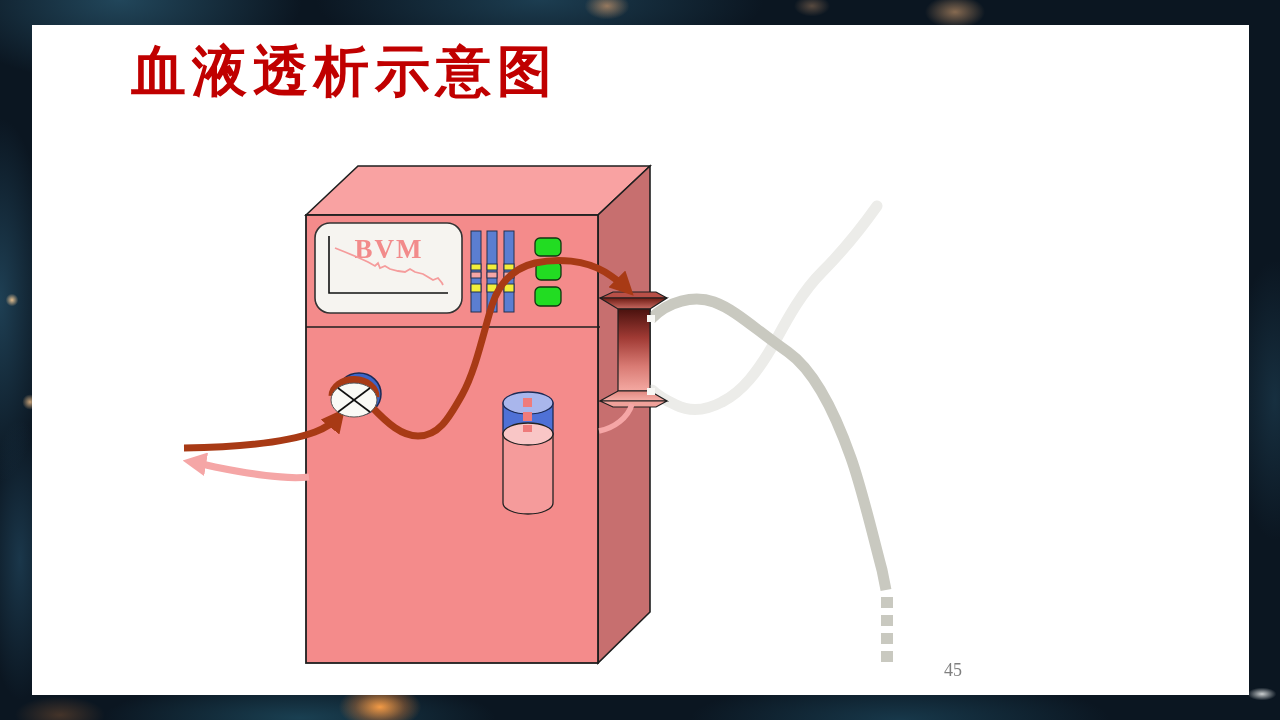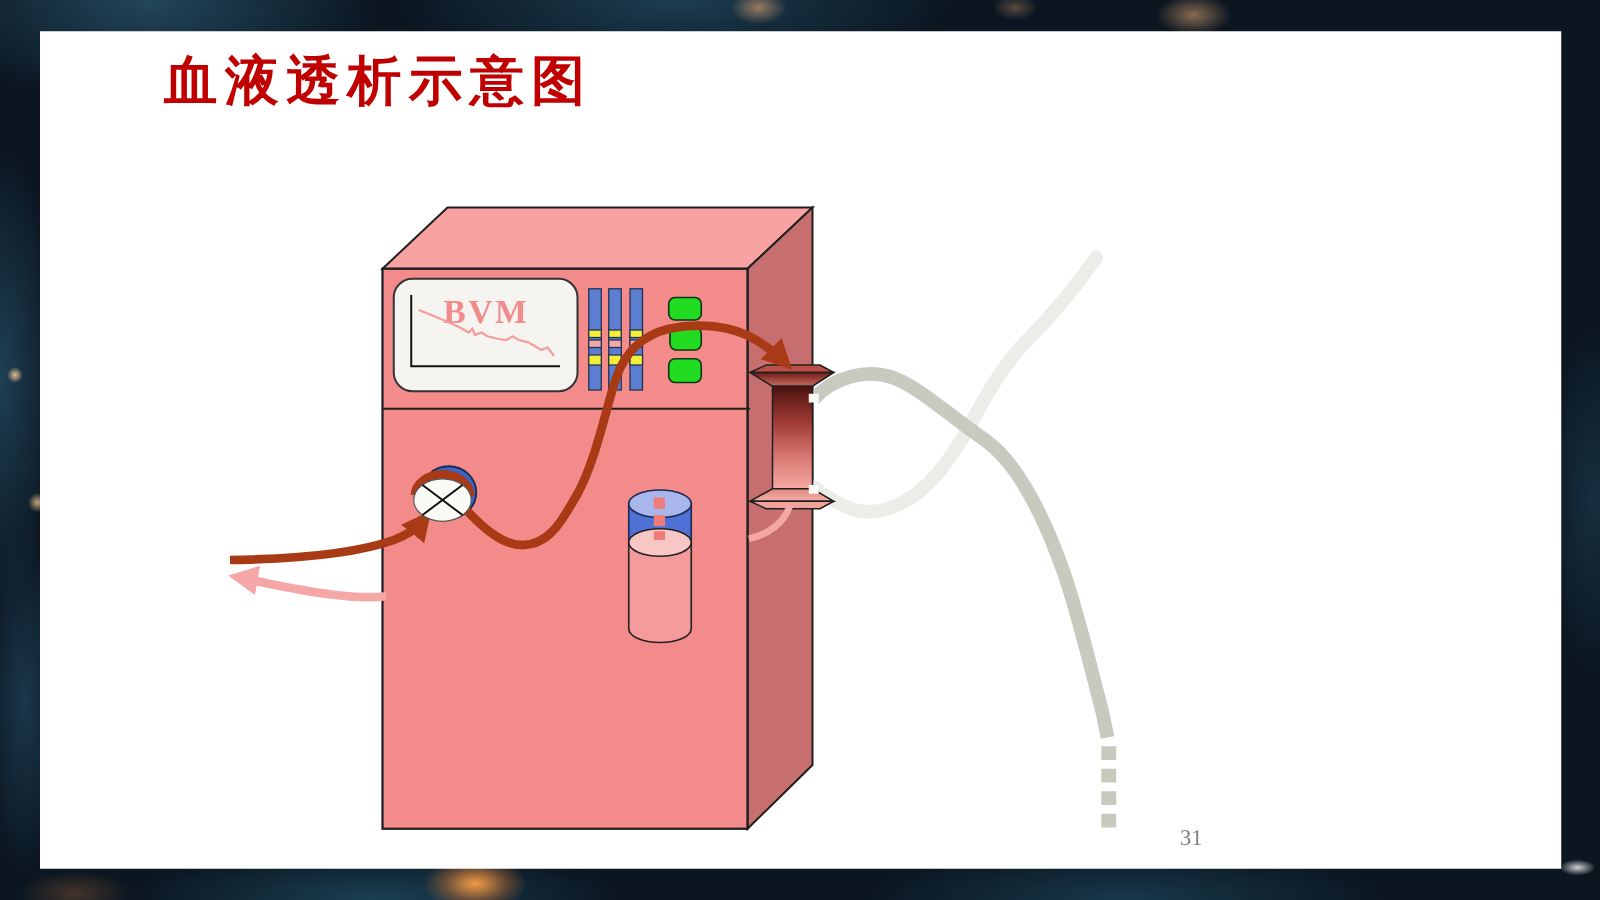--- a/index.html
+++ b/index.html
@@ -24,21 +24,21 @@
       radial-gradient(60px 25px at 60px 715px, rgba(200,120,60,.3), transparent 75%),
       radial-gradient(60px 200px at 1275px 400px, rgba(40,85,110,.4), transparent 70%);
   }
   .slide{
     position:absolute;left:32px;top:25px;width:1217px;height:670px;
     background:#ffffff;
   }
   .title{
     position:absolute;left:131px;top:42px;
     font-family:"Liberation Serif","DejaVu Serif",serif;
-    font-weight:bold;font-size:43px;line-height:1.1;
+    font-weight:bold;font-size:55px;line-height:1.1;
     color:#C00000;letter-spacing:6px;white-space:nowrap;
   }
   .page-number{
     position:absolute;left:944px;top:660px;
     font-family:"Liberation Serif","DejaVu Serif",serif;
     font-size:18px;color:#7F7F7F;
   }
   svg.diagram{position:absolute;left:0;top:0;}
   .bvm-label{
     font-family:"Liberation Serif","DejaVu Serif",serif;
@@ -153,13 +153,13 @@
     <path d="M503,434 L503,503 A25,11 0 0 0 553,503 L553,434 Z" fill="#F59B9B" stroke="#222222" stroke-width="1.3"></path>
     <ellipse cx="528" cy="434" rx="25" ry="11" fill="#F9C6C6" stroke="#222222" stroke-width="1.3"></ellipse>
     <g fill="#EF7B7B">
       <rect x="523" y="398" width="9" height="9"></rect>
       <rect x="523" y="412" width="9" height="9"></rect>
       <rect x="523" y="425" width="9" height="7"></rect>
     </g>
   </g>
 </svg>
 
-<div class="page-number">31</div>
+<div class="page-number">45</div>
 
 </body></html>

